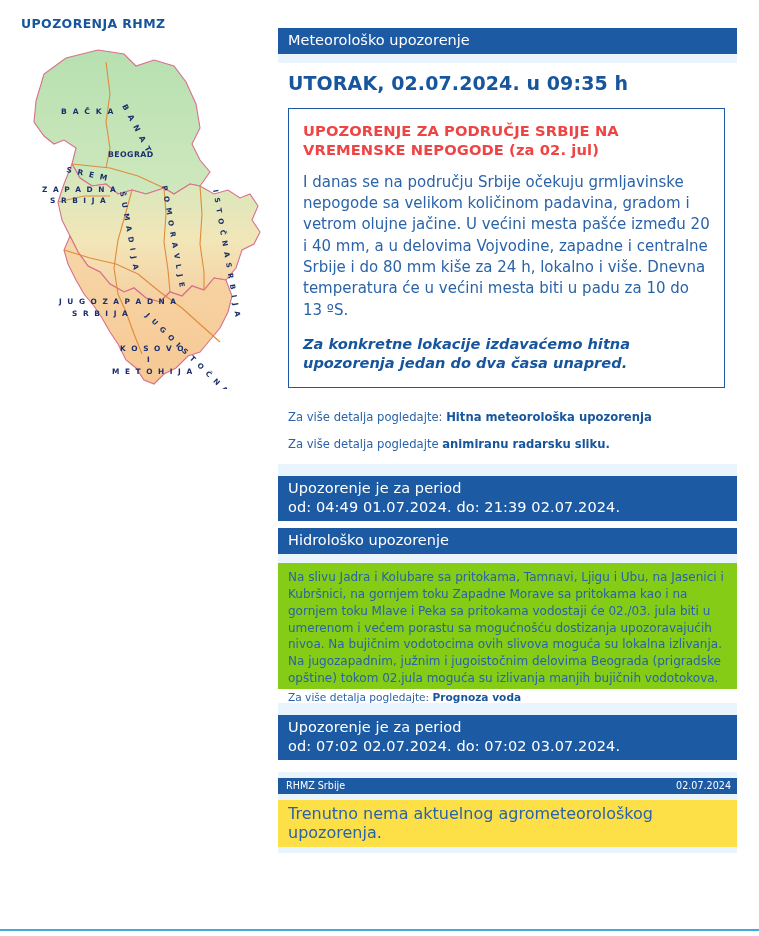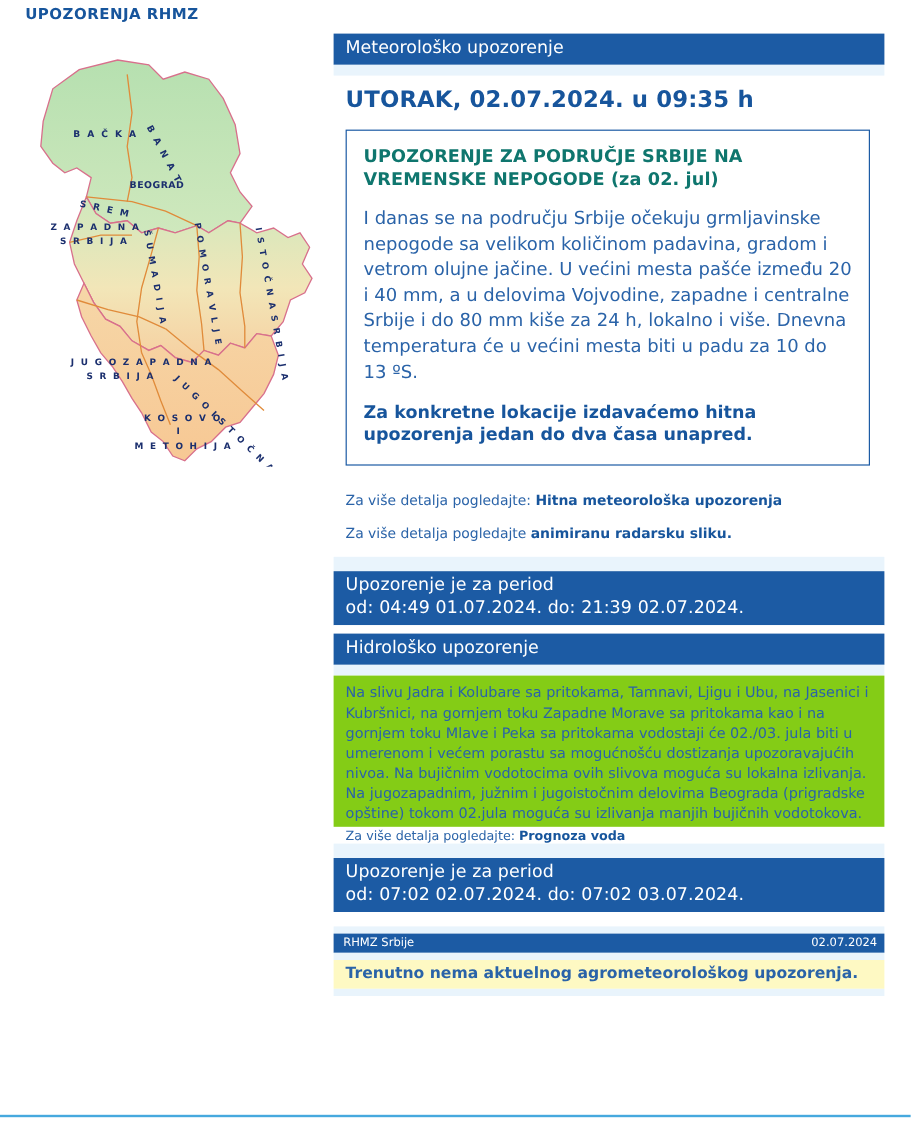--- a/index.html
+++ b/index.html
@@ -8,21 +8,21 @@
     background:#ffffff;
     font-family:"DejaVu Sans","Liberation Sans",sans-serif;
     color:#1c5ba4;
     overflow:hidden;
     position:relative;
   }
   .page{position:relative;width:759px;height:936px;}
 
   
   .app-title{
-    position:absolute;left:21px;top:4px;
+    position:absolute;left:21px;top:16px;
     font-size:12.5px;font-weight:bold;letter-spacing:.4px;
     color:#17559c;
   }
 
   
   .map-wrap{
     position:absolute;left:14px;top:44px;width:258px;height:345px;
   }
   .map-wrap svg{display:block;}
 
@@ -46,27 +46,27 @@
   }
 
   .warnbox{
     margin:14px 0 0 10px;width:437px;
     border:1.3px solid #1c5ba4;background:#ffffff;
     box-sizing:border-box;
     padding:13px 14px 14px 14px;
   }
   .warnbox h2{
     margin:0 0 12px 0;font-size:14.7px;font-weight:bold;
-    color:#0f766e;line-height:1.28;letter-spacing:.1px;
+    color:#ef4444;line-height:1.28;letter-spacing:.1px;
   }
   .warnbox p{
     margin:0;font-size:15px;line-height:1.42;color:#2a63a8;
   }
   .warnbox .emph{
-    margin-top:13px;font-weight:bold;
+    margin-top:13px;font-style:italic;font-weight:bold;
     font-size:14.6px;line-height:1.34;color:#17559c;
   }
 
   .links{margin-top:22px;padding-left:10px;}
   .links div{font-size:11.6px;color:#2a63a8;margin-bottom:13px;}
   .links b{font-size:11.6px;color:#17559c;}
 
   .hydro-body{
     background:#84cc16;padding:6px 10px 2px 10px;
     font-size:12px;line-height:1.40;color:#2a63a8;
@@ -82,23 +82,22 @@
     font-size:9.6px;font-weight:normal;
     padding:2px 6px 3px 8px;
     display:flex;justify-content:space-between;align-items:center;
     box-sizing:border-box;
   }
   .agro-body{
     background:#e9f4fc;padding:0;
   }
   .agro-body .pad{height:6px;}
   .agro-text{
-    font-size:13px;color:#2a63a8;padding:4px 0 5px 10px;
-    background:#fef9c3;
-    font-weight:bold;
+    font-size:16px;color:#2a63a8;padding:4px 0 5px 10px;
+    background:#fde047;
   }
 
   .footline{
     position:absolute;left:0;top:929px;width:759px;height:2px;
     background:#46a9de;
   }
 </style>
 </head>
 <body>
 

